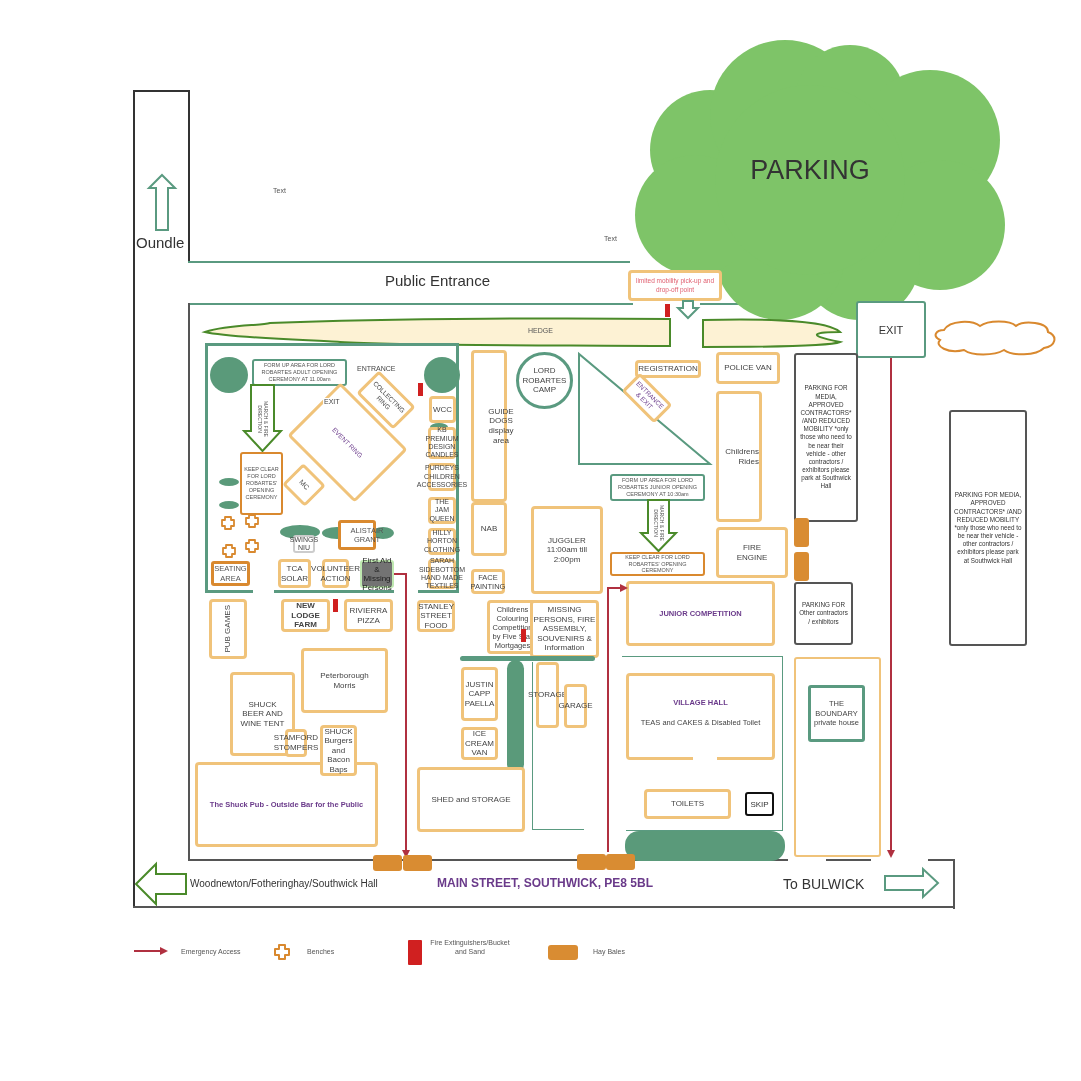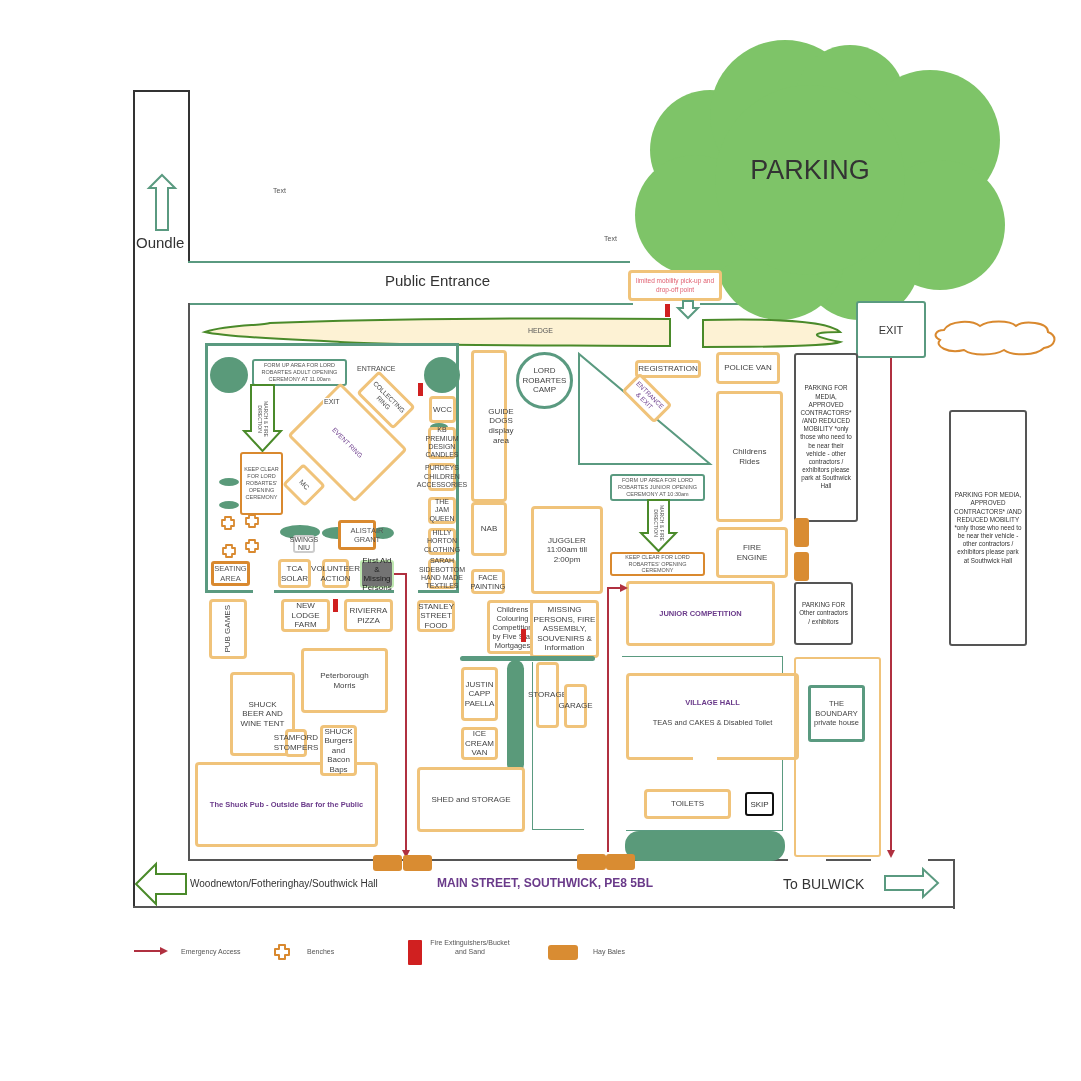--- a/index.html
+++ b/index.html
@@ -212,21 +212,21 @@
 <div class="abs c stall" style="left:564px;top:684px;width:23px;height:44px;overflow:visible;">
     <span>GARAGE</span>
   </div>
 <div class="abs c stall" style="left:417px;top:767px;width:108px;height:65px;">
     <span>SHED and STORAGE</span>
   </div>
 
 <div class="abs c stall" style="left:209px;top:599px;width:38px;height:60px;">
     <span style="transform:rotate(-90deg);white-space:nowrap;">PUB GAMES</span>
   </div>
-<div class="abs c stall" style="left:281px;top:599px;width:49px;height:33px;">
+<div class="abs c stall" style="left:281px;top:599px;width:49px;height:33px;font-weight:bold;">
     <span>NEW LODGE FARM</span>
   </div>
 <div class="ext" style="left:333px;top:599px;width:5px;height:13px;"></div>
 <div class="abs c stall" style="left:344px;top:599px;width:49px;height:33px;">
     <span>RIVIERRA PIZZA</span>
   </div>
 <div class="abs c stall" style="left:301px;top:648px;width:87px;height:65px;">
     <span style="width:50px;">Peterborough Morris</span>
   </div>
 <div class="abs c stall" style="left:209px;top:672px;width:65px;height:84px;margin-left:21px;">
@@ -247,21 +247,21 @@
 </svg>
 <div class="abs c stall" style="left:635px;top:360px;width:66px;height:18px;">
     <span>REGISTRATION</span>
   </div>
 <div class="abs c stall" style="left:624px;top:385px;width:46px;height:26px;transform:rotate(45deg);font-size:6.5px;">
     <span class="purple" style="font-weight:normal;">ENTRANCE &amp; EXIT</span>
   </div>
 <div class="abs c stall" style="left:716px;top:352px;width:64px;height:32px;">
     <span>POLICE VAN</span>
   </div>
-<div class="abs c stall" style="left:716px;top:391px;width:67px;height:131px;">
+<div class="abs c stall" style="left:716px;top:391px;width:46px;height:131px;text-align:right;">
     <span style="width:40px;">Childrens Rides</span>
   </div>
 
 <div class="abs c gbox" style="left:610px;top:474px;width:95px;height:27px;font-size:5.5px;padding:0 3px;">
   <span>FORM UP AREA FOR LORD ROBARTES JUNIOR OPENING CEREMONY AT 10:30am</span>
 </div>
 <svg style="left:639px;top:500px;" width="40" height="53">
   <path d="M9 0 L30 0 L30 33 L37 33 L19.5 51 L2 33 L9 33 Z" fill="#fff" stroke="#4a8a2a" stroke-width="2"></path>
 </svg>
 <div class="abs c" style="left:634px;top:516px;width:50px;height:14px;font-size:5px;transform:rotate(90deg);color:#555;">MARCH &amp; FIRE DIRECTION</div>
@@ -273,21 +273,21 @@
   </div>
 
 <div class="abs c stall" style="left:626px;top:581px;width:149px;height:65px;">
     <span class="purple" style="font-size:7.5px;">JUNIOR COMPETITION</span>
   </div>
 
 <div class="line" style="left:622px;top:656px;width:161px;height:1px;background:#5a9a80;"></div>
 <div class="line" style="left:782px;top:656px;width:1px;height:175px;background:#5a9a80;"></div>
 <div class="line" style="left:626px;top:830px;width:157px;height:1px;background:#5a9a80;"></div>
 
-<div class="abs stall" style="left:626px;top:673px;width:173px;height:87px;">
+<div class="abs stall" style="left:626px;top:673px;width:149px;height:87px;">
   <div class="abs c" style="left:0;top:22px;width:100%;">
       <span class="purple" style="font-size:7.5px;">VILLAGE HALL</span>
     </div>
   <div class="abs c" style="left:0;top:42px;width:100%;">
       <span style="font-size:7.5px;">TEAS and CAKES &amp; Disabled Toilet</span>
     </div>
   <div class="abs" style="left:64px;top:80px;width:24px;height:6px;background:#fff;"></div>
 </div>
 <div class="abs c stall" style="left:644px;top:789px;width:87px;height:30px;">
     <span>TOILETS</span>

